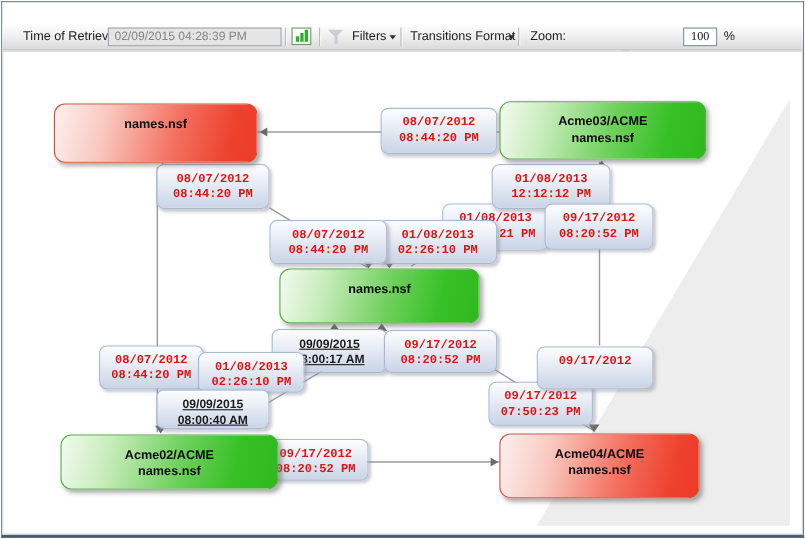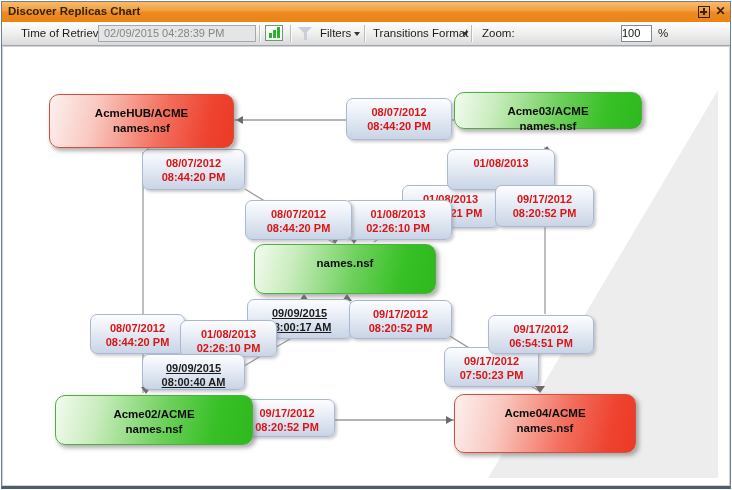--- a/index.html
+++ b/index.html
@@ -28,52 +28,45 @@
   .chartbtn .bar{position:absolute;bottom:2px;width:3px;background:#2fae2f;}
   .funnel{position:absolute;left:296px;top:5px;width:0;height:0;
           border-left:7px solid transparent;border-right:7px solid transparent;border-top:7px solid #c9cfd8;}
   .funnel:after{content:"";position:absolute;left:-1.5px;top:-1px;width:3px;height:7px;background:#c9cfd8;}
   .drop{position:absolute;width:0;height:0;border-left:3.5px solid transparent;
         border-right:3.5px solid transparent;border-top:4px solid #333;top:10px;}
   .slider-track{position:absolute;left:519px;top:31px;width:95px;height:1px;background:#8f8f8f;border-bottom:1px solid #fff;}
   .slider-thumb{position:absolute;left:562px;top:24px;width:8px;height:15px;border:1px solid #7e8690;
                 border-radius:2px;background:linear-gradient(180deg,#f8f8f8,#d2d2d2);}
   .zoombox{position:absolute;left:619px;top:3px;width:29px;height:14px;background:#fff;
-           border:1px solid #7f8c98;font-size:11px;color:#111;padding-top:1px;}
+           border:1px solid #7f8c98;font-size:11px;color:#111;text-align:center;padding-top:1px;font-family:Liberation Serif, serif;}
   
   .canvas{position:absolute;left:0;top:44px;right:0;bottom:0;background:#fff;
           border:1px solid #cdd4de;box-sizing:border-box;}
   .overlay{position:absolute;left:0;top:0;pointer-events:none;}
   
   .node{position:absolute;border-radius:10px;box-sizing:border-box;text-align:center;
         font-size:11.5px;font-weight:bold;line-height:15px;color:#0b0b0b;padding-top:11px;
         box-shadow:2.5px 2.5px 4px rgba(110,110,110,.55);}
   .node.green{background:linear-gradient(103deg,#f3fbf0 0%,#c9ecbd 22%,#6ed05c 55%,#38c027 80%,#2eb91e 100%);
               border:1px solid #4fae3f;}
   .node.red{background:linear-gradient(103deg,#fdf1ef 0%,#f9c9c1 25%,#f3705f 60%,#ee4330 85%,#ec3a26 100%);
             border:1px solid #d4503e;}
   .elabel{position:absolute;border-radius:7px;box-sizing:border-box;text-align:center;
           border:1px solid #aab9d2;background:linear-gradient(180deg,#fcfdff 0%,#e9eef6 40%,#c9d4e6 100%);
           box-shadow:2px 2px 3px rgba(140,140,150,.45);
           font-size:11px;font-weight:bold;line-height:14px;padding-top:6px;white-space:nowrap;}
-  .elabel.red{color:#dc1414;}
+  .elabel.red{color:#dc1414;font-family:Liberation Mono, monospace;}
   .elabel.black{color:#1b1b1b;text-decoration:underline;}
 </style>
 </head>
 <body>
 
 <div class="window">
 
-  <div class="titlebar">
-    <div class="title-text">Discover Replicas Chart</div>
-    <div class="tb-ico" style="left:694px;">
-        <span class="maxbox"></span>
-      </div>
-    <div class="tb-ico" style="left:711px;">✕</div>
-  </div>
 
   <div class="toolbar">
     <span class="tlabel" style="left:19px;">Time of Retrieval:</span>
     <span class="tfield">02/09/2015 04:28:39 PM</span>
     <span class="tsep" style="left:257px;"></span>
     <span class="chartbtn">
       <span class="bar" style="left:3px;height:5px;"></span>
       <span class="bar" style="left:7px;height:8px;"></span>
       <span class="bar" style="left:11px;height:11px;"></span>
     </span>
@@ -129,20 +122,21 @@
   <div class="elabel red" style="left:342px;top:198px;width:108px;height:40px;">
       <div>01/08/2013</div>
       <div>02:26:10 PM</div>
     </div>
   <div class="elabel red" style="left:243px;top:198px;width:107px;height:40px;">
       <div>08/07/2012</div>
       <div>08:44:20 PM</div>
     </div>
   <div class="elabel red" style="left:445px;top:147px;width:108px;height:41px;">
       <div>01/08/2013</div>
+      <div>12:12:12 PM</div>
     </div>
   <div class="elabel red" style="left:493px;top:183px;width:99px;height:42px;">
       <div>09/17/2012</div>
       <div>08:20:52 PM</div>
     </div>
   <div class="elabel red" style="left:344px;top:96px;width:106px;height:42px;">
       <div>08/07/2012</div>
       <div>08:44:20 PM</div>
     </div>
   <div class="elabel red" style="left:140px;top:147px;width:103px;height:41px;">
@@ -168,32 +162,30 @@
   <div class="elabel black" style="left:140px;top:352px;width:103px;height:36px;">
       <div>09/09/2015</div>
       <div>08:00:40 AM</div>
     </div>
   <div class="elabel red" style="left:442px;top:345px;width:95px;height:40px;">
       <div>09/17/2012</div>
       <div>07:50:23 PM</div>
     </div>
   <div class="elabel red" style="left:486px;top:313px;width:106px;height:39px;">
       <div>09/17/2012</div>
-      <div>06:54:51 PM</div>
     </div>
   <div class="elabel red" style="left:237px;top:397px;width:96px;height:38px;">
       <div>09/17/2012</div>
       <div>08:20:52 PM</div>
     </div>
 
   <div class="node red" style="left:47px;top:92px;width:185px;height:54px;">
-      <div>AcmeHUB/ACME</div>
       <div>names.nsf</div>
     </div>
-  <div class="node green" style="left:452px;top:90px;width:188px;height:37px;">
+  <div class="node green" style="left:452px;top:90px;width:188px;height:53px;">
       <div>Acme03/ACME</div>
       <div>names.nsf</div>
     </div>
   <div class="node green" style="left:252px;top:242px;width:182px;height:50px;">
       <div>names.nsf</div>
     </div>
   <div class="node green" style="left:53px;top:393px;width:198px;height:50px;">
       <div>Acme02/ACME</div>
       <div>names.nsf</div>
     </div>

